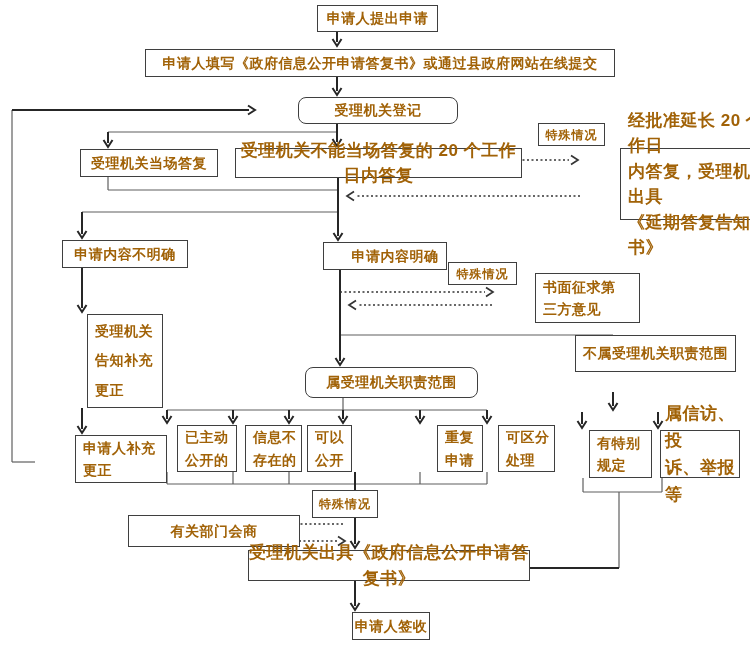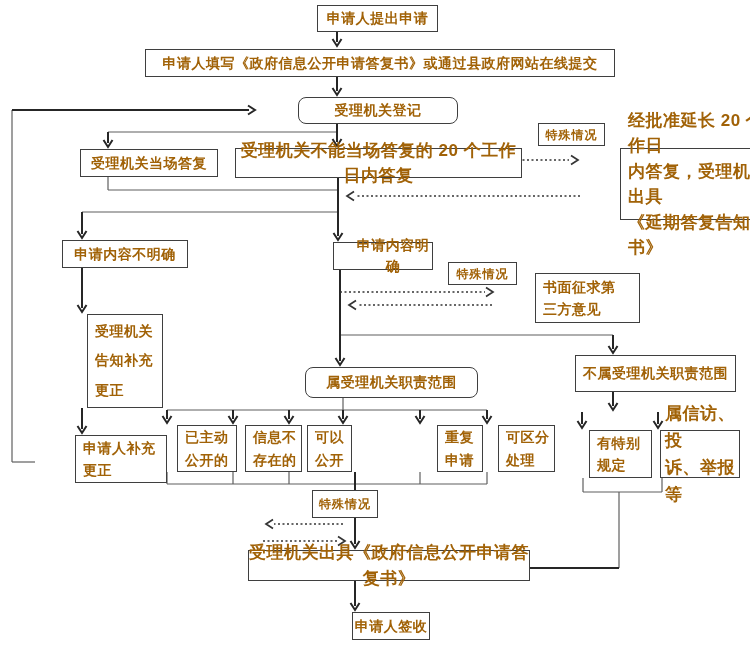--- a/index.html
+++ b/index.html
@@ -150,34 +150,34 @@
   <div class="node fs13" style="left:195px;top:148px;width:287px;height:30px;">受理机关不能当场答复的 20 个工作日内答复</div>
 
   <div class="node sm" style="left:498px;top:123px;width:67px;height:23px;">特殊情况</div>
 
   <div class="node ml fs13" style="left:580px;top:148px;width:166px;height:72px;">经批准延长 20 个工作日
 内答复，受理机关出具
 《延期答复告知书》</div>
 
   <div class="node" style="left:22px;top:240px;width:126px;height:28px;">申请内容不明确</div>
 
-  <div class="node" style="left:293px;top:242px;width:100px;height:28px;padding-left:20px;">申请内容明确</div>
+  <div class="node" style="left:283px;top:242px;width:124px;height:28px;padding-left:20px;">申请内容明确</div>
 
   <div class="node sm" style="left:408px;top:262px;width:69px;height:23px;">特殊情况</div>
 
   <div class="node ml lh16" style="left:495px;top:273px;width:105px;height:50px;">书面征求第
 三方意见</div>
 
   <div class="node ml lh2" style="left:47px;top:314px;width:76px;height:94px;">受理机关
 告知补充
 更正</div>
 
   <div class="node" style="left:265px;top:367px;width:173px;height:31px;border-radius:8px;">属受理机关职责范围</div>
 
-  <div class="node" style="left:535px;top:355px;width:161px;height:37px;">不属受理机关职责范围</div>
+  <div class="node" style="left:535px;top:335px;width:161px;height:37px;">不属受理机关职责范围</div>
 
   <div class="node ml lh16" style="left:35px;top:435px;width:92px;height:48px;">申请人补充
 更正</div>
 
   <div class="node ml lh16" style="left:137px;top:425px;width:60px;height:47px;">已主动
 公开的</div>
 
   <div class="node ml lh16" style="left:205px;top:425px;width:57px;height:47px;">信息不
 存在的</div>
 
@@ -192,18 +192,19 @@
 申请</div>
 
   <div class="node ml lh16" style="left:549px;top:430px;width:63px;height:48px;">有特别
 规定</div>
 
   <div class="node ml lh16 fs13" style="left:620px;top:430px;width:80px;height:48px;padding-left:4px;">属信访、投
 诉、举报等</div>
 
   <div class="node sm" style="left:272px;top:490px;width:66px;height:28px;">特殊情况</div>
 
+  <div class="node" style="left:88px;top:515px;width:172px;height:32px;">有关部门会商</div>
 
   <div class="node fs13" style="left:208px;top:550px;width:282px;height:31px;">受理机关出具《政府信息公开申请答复书》</div>
 
   <div class="node" style="left:312px;top:612px;width:78px;height:28px;">申请人签收</div>
 
 </div>
 
 </body></html>

